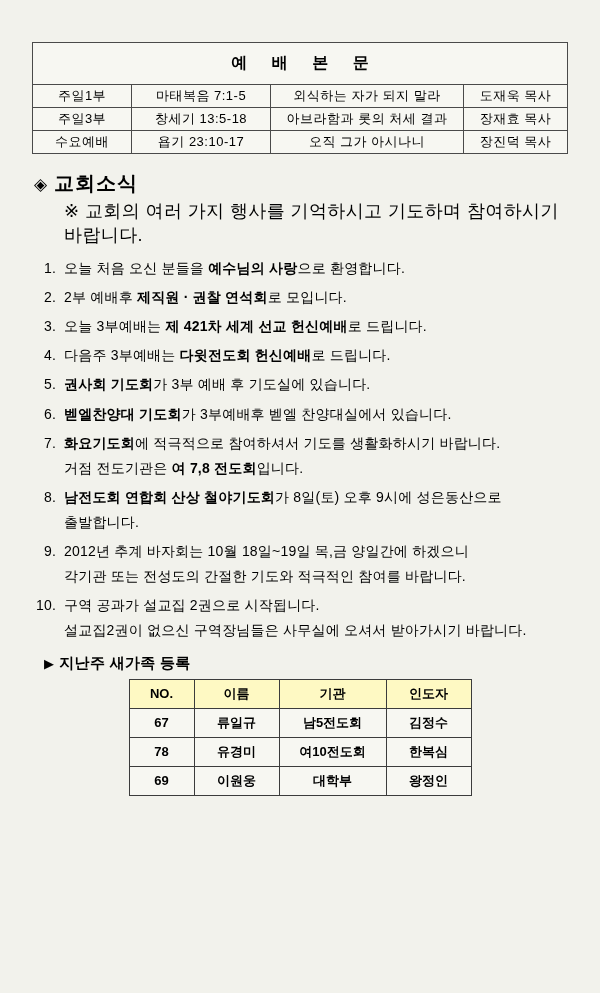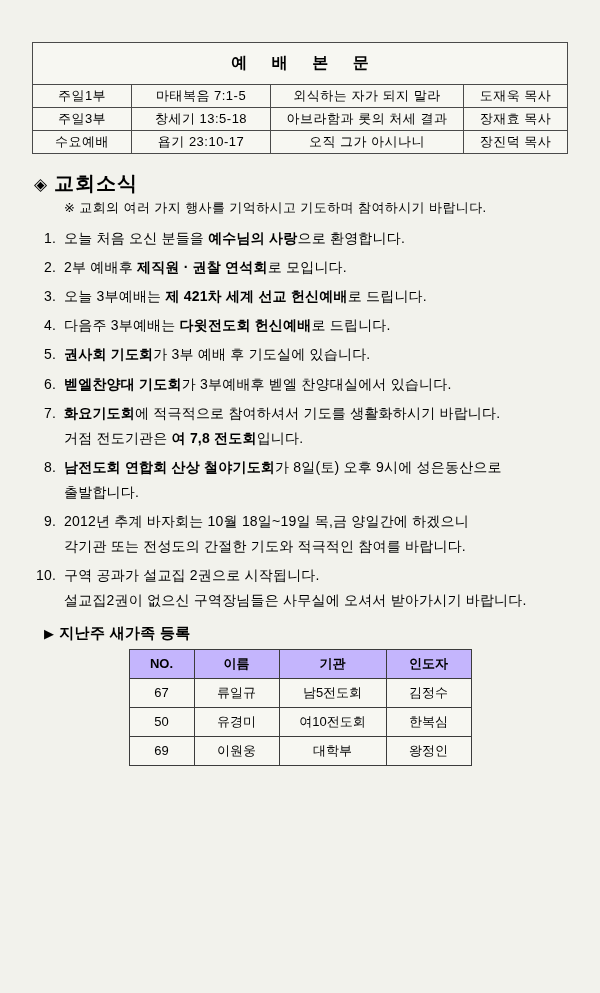--- a/index.html
+++ b/index.html
@@ -79,21 +79,21 @@
     font-size: 20px;
     font-weight: bold;
     letter-spacing: 1px;
     margin: 0 0 2px 4px;
   }
   .news-head .diamond {
     font-size: 17px;
     margin-right: 6px;
   }
   .news-note {
-    font-size: 13px;
+    font-size: 18px;
     margin: 2px 0 10px 34px;
     letter-spacing: 0.4px;
   }
   ol.news-list {
     list-style: none;
     margin: 0;
     padding: 0;
   }
   ol.news-list > li {
     position: relative;
@@ -131,25 +131,25 @@
   table.reg {
     border-collapse: collapse;
     border: 1px solid #3c3c3c;
     background: #f7f7f2;
   }
   table.reg th, table.reg td {
     border: 1px solid #3c3c3c;
     font-size: 13px;
     padding: 5px 6px;
     text-align: center;
-    font-weight: normal;
+    font-weight: bold;
   }
   table.reg th {
     font-weight: bold;
-    background: #c4b5fd;
+    background: #fef9c3;
   }
   .c-no   { width: 52px; }
   .c-name { width: 72px; }
   .c-org  { width: 94px; }
   .c-lead { width: 72px; }
 </style>
 </head>
 <body>
 
 <div class="page">
@@ -240,21 +240,21 @@
           </tr>
         </thead>
         <tbody>
           <tr>
             <td>67</td>
             <td>류일규</td>
             <td>남5전도회</td>
             <td>김정수</td>
           </tr>
           <tr>
-            <td>50</td>
+            <td>78</td>
             <td>유경미</td>
             <td>여10전도회</td>
             <td>한복심</td>
           </tr>
           <tr>
             <td>69</td>
             <td>이원웅</td>
             <td>대학부</td>
             <td>왕정인</td>
           </tr>

